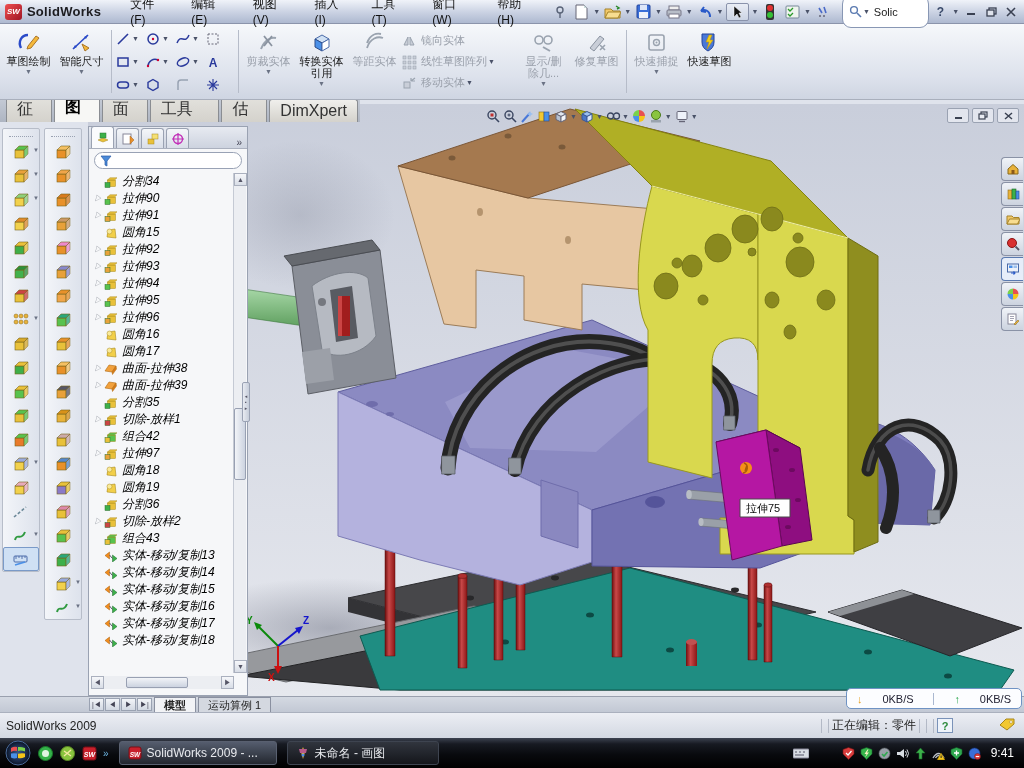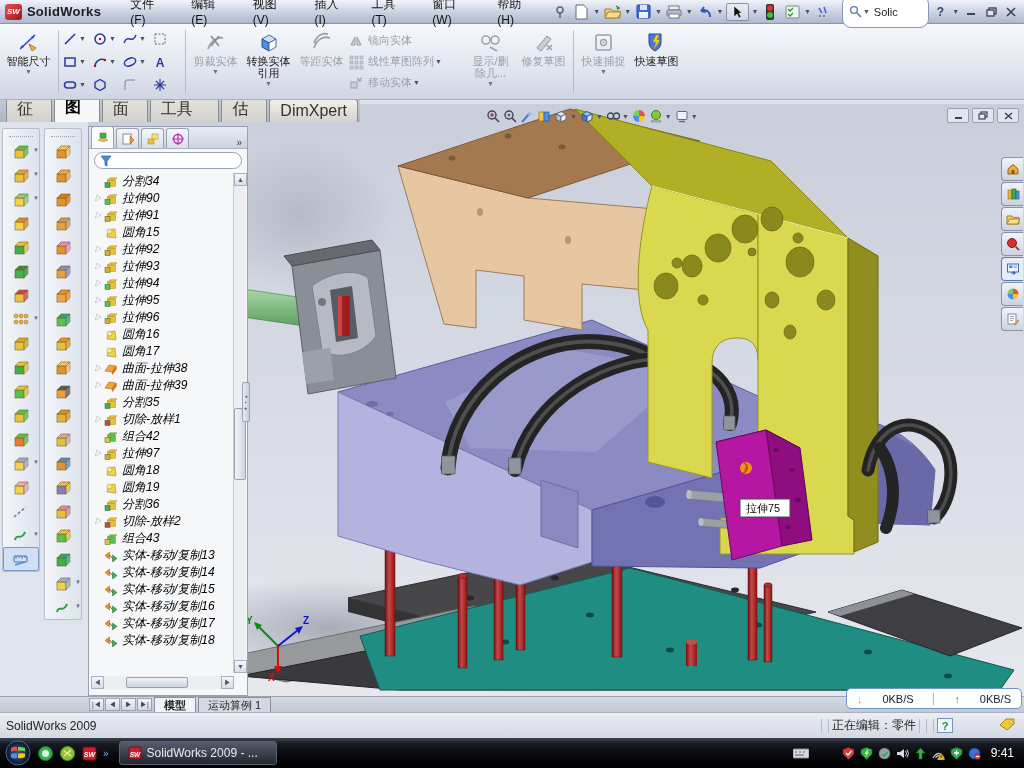--- a/index.html
+++ b/index.html
@@ -384,20 +384,30 @@
         <svg width="11" height="10">
           <path d="M1,1 L9,9 M9,1 L1,9" stroke="#3a4152" stroke-width="1.6"></path>
         </svg>
       </span>
   </div>
 
   <div id="cmdbar" class="abs">
       <div class="bigbtn">
         <div class="bico">
           <svg xmlns="http://www.w3.org/2000/svg" width="26" height="24" viewBox="0 0 26 24">
+            <path d="M5,18 C2,12 5,5 12,5" fill="none" stroke="#2a4ac8" stroke-width="2.4"></path>
+            <path d="M12,16 L20,6 L23,8 L15,18 L11,19 Z" fill="#f5b83a" stroke="#a8752a"></path>
+          </svg>
+        </div>
+        <div class="blab">草图绘制</div>
+        <div class="bdd">▼</div>
+      </div>
+      <div class="bigbtn">
+        <div class="bico">
+          <svg xmlns="http://www.w3.org/2000/svg" width="26" height="24" viewBox="0 0 26 24">
             <path d="M4,19 L19,5" stroke="#2a4ac8" stroke-width="1.6"></path>
             <polygon points="4,19 8,17 6,15" fill="#2a4ac8"></polygon>
             <polygon points="19,5 15,7 17,9" fill="#2a4ac8"></polygon>
             <path d="M13,14 L20,18 L16,21 Z" fill="#f5b83a" stroke="#a8752a"></path>
           </svg>
         </div>
         <div class="blab">智能尺寸</div>
         <div class="bdd">▼</div>
       </div>
       <div class="vsep"></div>
@@ -1436,20 +1446,28 @@
         </svg>
       </span>
     <span id="qlchev">»</span>
     <span class="taskwin active">
       <svg width="14" height="14" style="margin-right:5px;flex:none;">
           <rect x="1" y="1" width="12" height="12" rx="2" fill="#c8202c" stroke="#7a0e16"></rect>
           <text x="7" y="10.5" text-anchor="middle" font-size="6.5" font-weight="bold" font-style="italic" fill="#fff">SW</text>
         </svg>
       <span>SolidWorks 2009 - ...</span>
     </span>
+    <span class="taskwin idle">
+      <svg width="14" height="14" style="margin-right:5px;flex:none;">
+          <path d="M7,1 L9,6 L7,13 L5,6 Z" fill="#e8b23a"></path>
+          <path d="M3,3 L11,3 L10,7 L4,7 Z" fill="#b85a8a"></path>
+          <circle cx="7" cy="9" r="1.5" fill="#4a90e8"></circle>
+        </svg>
+      <span>未命名 - 画图</span>
+    </span>
     <div id="tray">
       <span class="trayico">
           <svg width="16" height="11">
             <rect x="0" y="1" width="16" height="9" rx="1" fill="#d8dce2" stroke="#889"></rect>
             <path d="M2,4 h2 M6,4 h2 M10,4 h2 M2,7 h9" stroke="#556" stroke-width="1"></path>
           </svg>
         </span>
       <span style="width:28px;"></span>
       <span id="trayicons" style="display:flex;align-items:center;">
           <span class="trayico">

